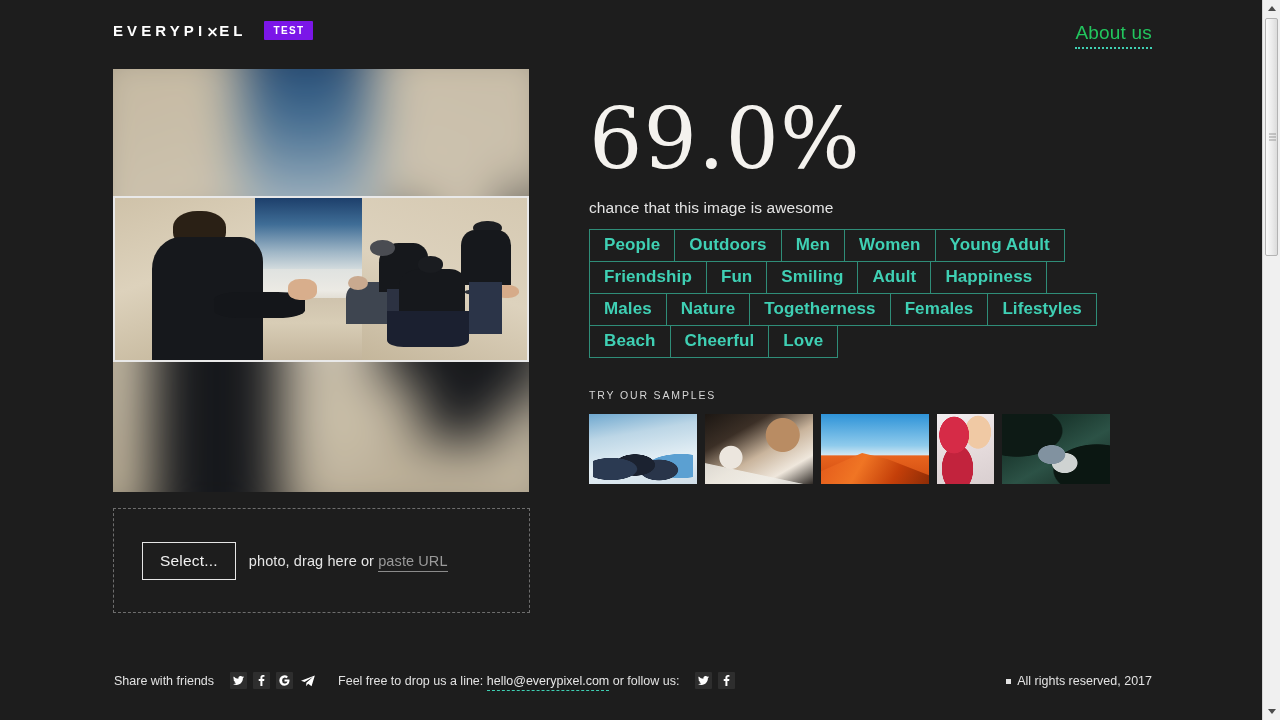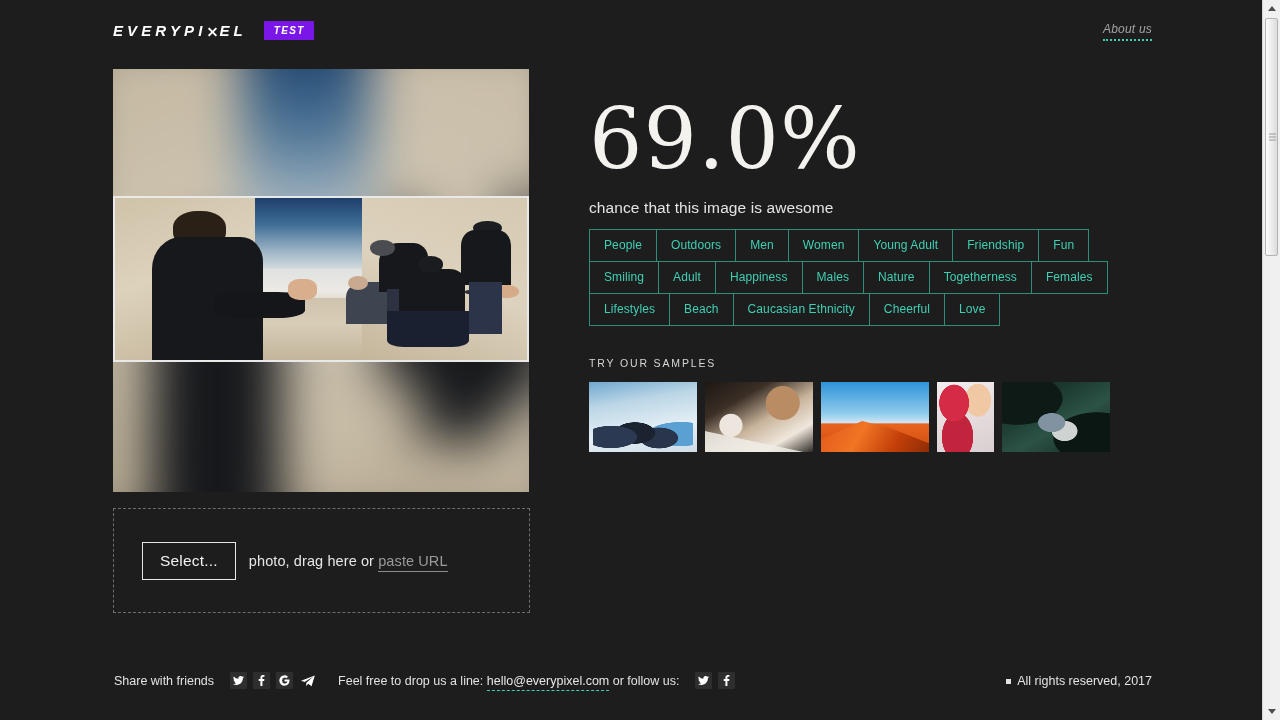--- a/index.html
+++ b/index.html
@@ -26,21 +26,20 @@
     background: #1d1d1d;
     overflow: hidden;
   }
 
   
   #header {
     position: absolute;
     left: 0; top: 0;
     width: 1262px;
     height: 60px;
-    font-style: italic;
   }
   .logo-wrap {
     position: absolute;
     left: 113px; top: 21px;
     display: flex;
     align-items: center;
     gap: 17px;
   }
   .logo-text {
     font-size: 15px;
@@ -75,22 +74,22 @@
     font-weight: bold;
     letter-spacing: 1.3px;
     padding: 4px 9px 4px 10px;
     line-height: 11px;
     border-radius: 1px;
   }
 
   .about-link {
     position: absolute;
     right: 110px; top: 22px;
-    font-size: 12px;
-    color: #a3a3a3;
+    font-size: 19px;
+    color: #22c55e;
     text-decoration: none;
     padding-bottom: 3px;
     border-bottom: 2px dotted #3fd0b4;
     letter-spacing: .2px;
   }
 
   
   #image-panel {
     position: absolute;
     left: 113px; top: 69px;
@@ -192,28 +191,29 @@
 
   .tags {
     display: flex;
     flex-wrap: wrap;
     width: 532px;
     margin-top: 12px;
   }
   .tag {
     border: 1px solid #2f8d78;
     color: #3fd0b4;
-    font-size: 12px;
+    font-size: 17px;
     line-height: 16px;
     padding: 7px 14px 8px 14px;
     margin: 0 -1px -1px 0;
     cursor: pointer;
     background: transparent;
     white-space: nowrap;
     letter-spacing: .1px;
+    font-weight: bold;
   }
 
   .samples-label { margin-top: 32px; }
 
   .samples {
     display: flex;
     gap: 8px;
     margin-top: 13px;
   }
   .sample {
@@ -428,21 +428,20 @@
       <span class="tag">Fun</span>
       <span class="tag">Smiling</span>
       <span class="tag">Adult</span>
       <span class="tag">Happiness</span>
       <span class="tag">Males</span>
       <span class="tag">Nature</span>
       <span class="tag">Togetherness</span>
       <span class="tag">Females</span>
       <span class="tag">Lifestyles</span>
       <span class="tag">Beach</span>
-      <span class="tag">Caucasian Ethnicity</span>
       <span class="tag">Cheerful</span>
       <span class="tag">Love</span>
     </div>
 
     <div class="section-label samples-label">TRY OUR SAMPLES</div>
     <div class="samples">
       <div class="sample s1"></div>
       <div class="sample s2"></div>
       <div class="sample s3"></div>
       <div class="sample narrow s4"></div>

